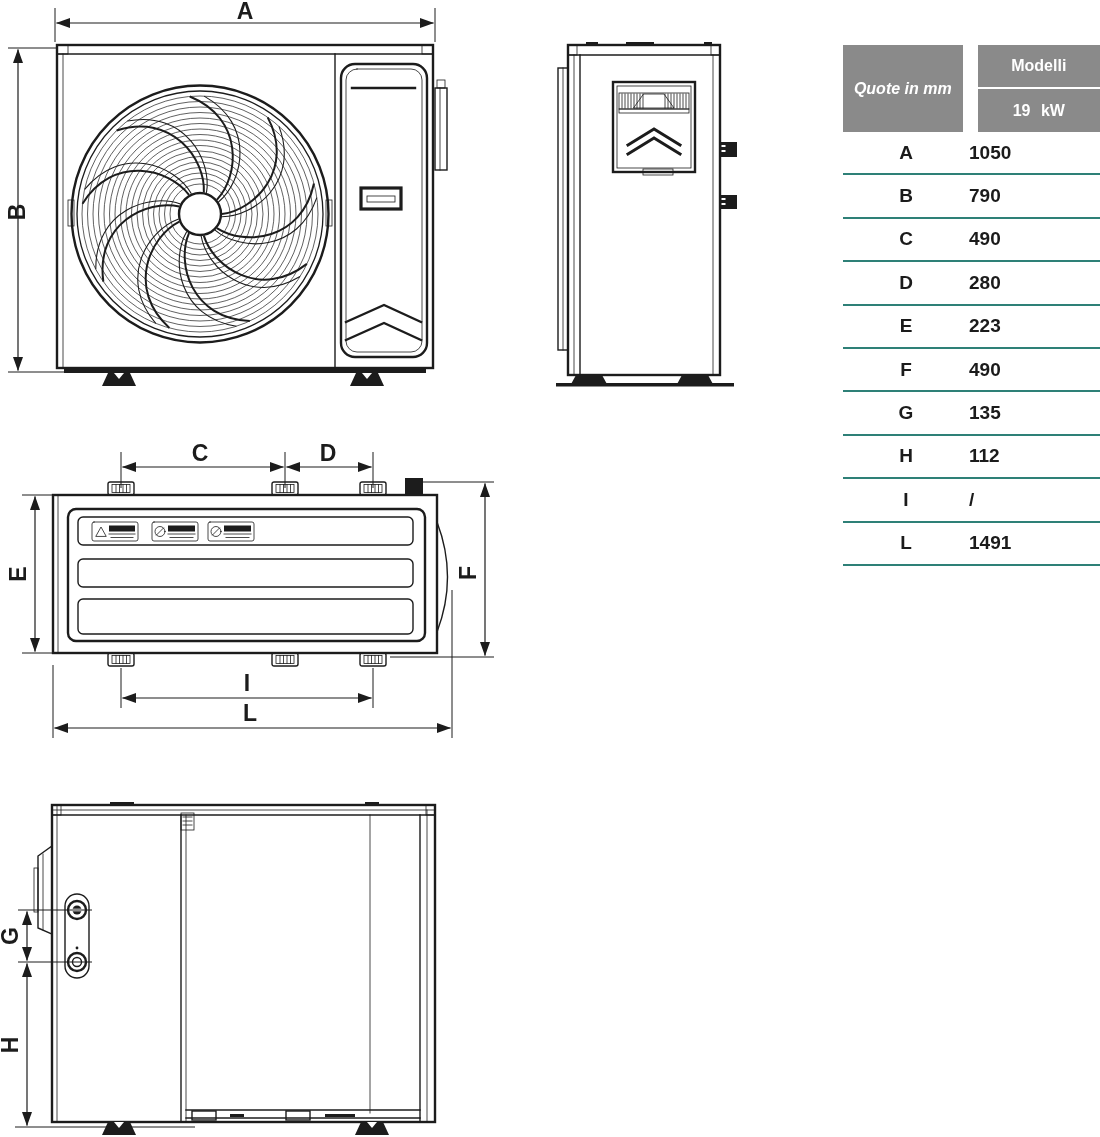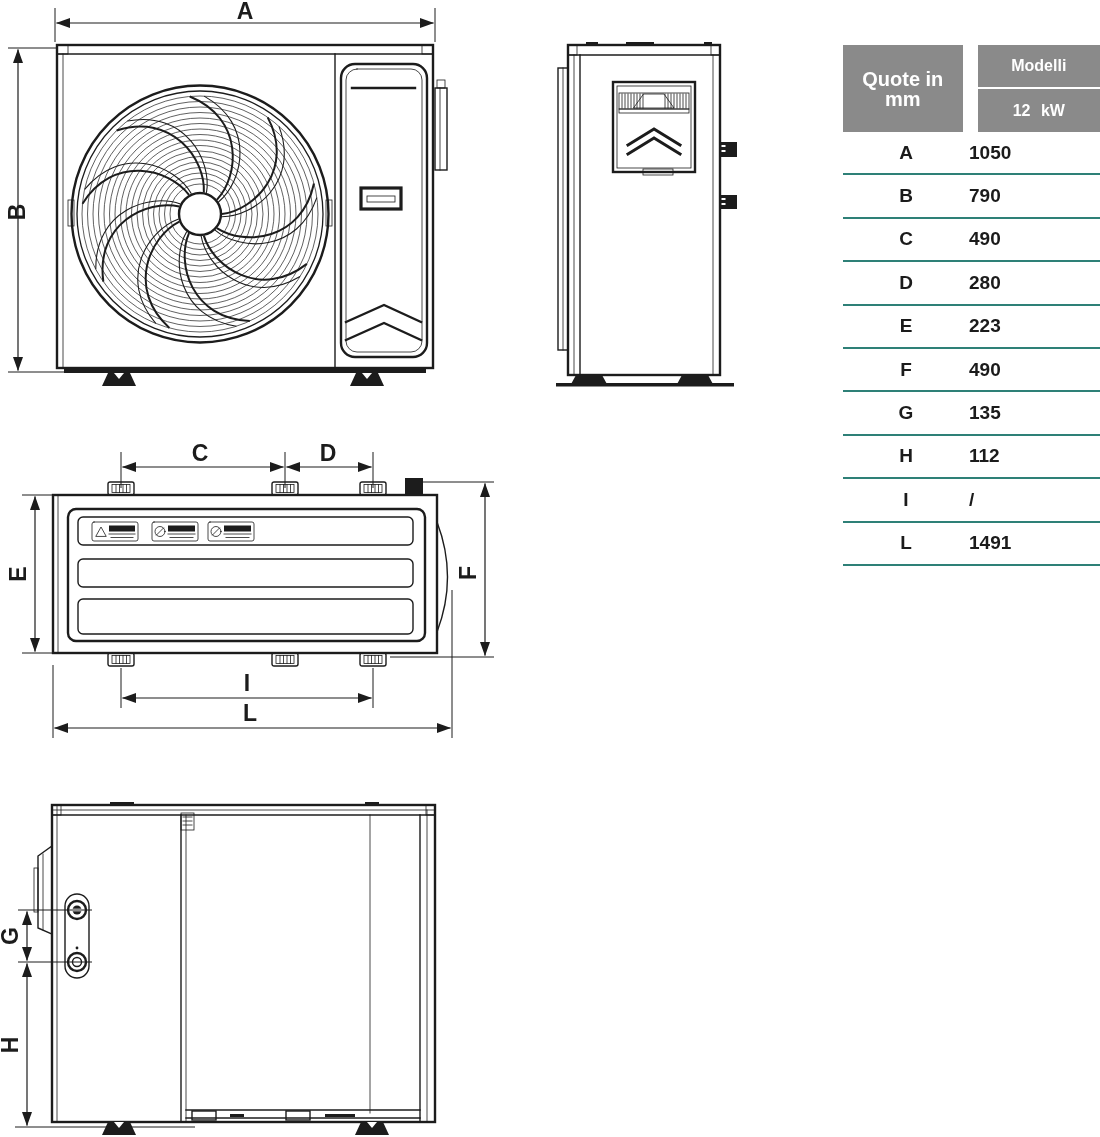--- a/index.html
+++ b/index.html
@@ -18,22 +18,22 @@
   .ext {stroke:var(--ink,#1c1c1c);fill:none;stroke-width:1;}
   .dl  {stroke:var(--ink,#1c1c1c);fill:none;stroke-width:1.2;
         marker-start:url(#arw);marker-end:url(#arw);}
   .blk {fill:var(--ink,#1c1c1c);stroke:none;}
   .wht {fill:#fff;stroke:none;}
   text.dlab{font:700 23px "Liberation Sans",sans-serif;fill:var(--ink,#1c1c1c);}
   
   .dim-table{position:absolute;left:843px;top:45px;width:257px;}
   .thead{display:flex;gap:2px;height:87px;}
   .th-quote{width:126px;background:var(--header_gray,#8A8A8A);color:#fff;
-            display:flex;align-items:center;justify-content:center;text-align:center;
-            font-weight:700;font-size:20px;line-height:20px;}
+            display:flex;align-items:center;justify-content:center;text-align:right;
+            font-weight:700;font-size:16px;line-height:20px;font-style:italic;}
   .th-col2{width:129px;display:flex;flex-direction:column;gap:2px;margin-left:13px;}
   .th-modelli,.th-kw{background:var(--header_gray,#8A8A8A);color:#fff;
             display:flex;align-items:center;justify-content:center;
             font-weight:700;font-size:16px;}
   .th-modelli{height:42px;}
   .th-kw{height:43px;word-spacing:6px;}
   .trow{display:flex;height:43.4px;box-sizing:border-box;
         border-bottom:2px solid var(--accent_teal,#2E8077);
         align-items:center;font-weight:700;font-size:19px;color:#1b1b1b;}
   .td-l{width:126px;text-align:center;}
@@ -345,21 +345,21 @@
 
     <use href="#foot-t" x="119" y="342"></use>
     <use href="#foot-t" x="372" y="342"></use>
   </svg>
 
   <div class="dim-table">
     <div class="thead">
       <div class="th-quote">Quote in mm</div>
       <div class="th-col2">
         <div class="th-modelli">Modelli</div>
-        <div class="th-kw">12 kW</div>
+        <div class="th-kw">19 kW</div>
       </div>
     </div>
     <div class="trow">
       <div class="td-l">A</div>
       <div class="td-v">1050</div>
     </div>
     <div class="trow">
       <div class="td-l">B</div>
       <div class="td-v">790</div>
     </div>

